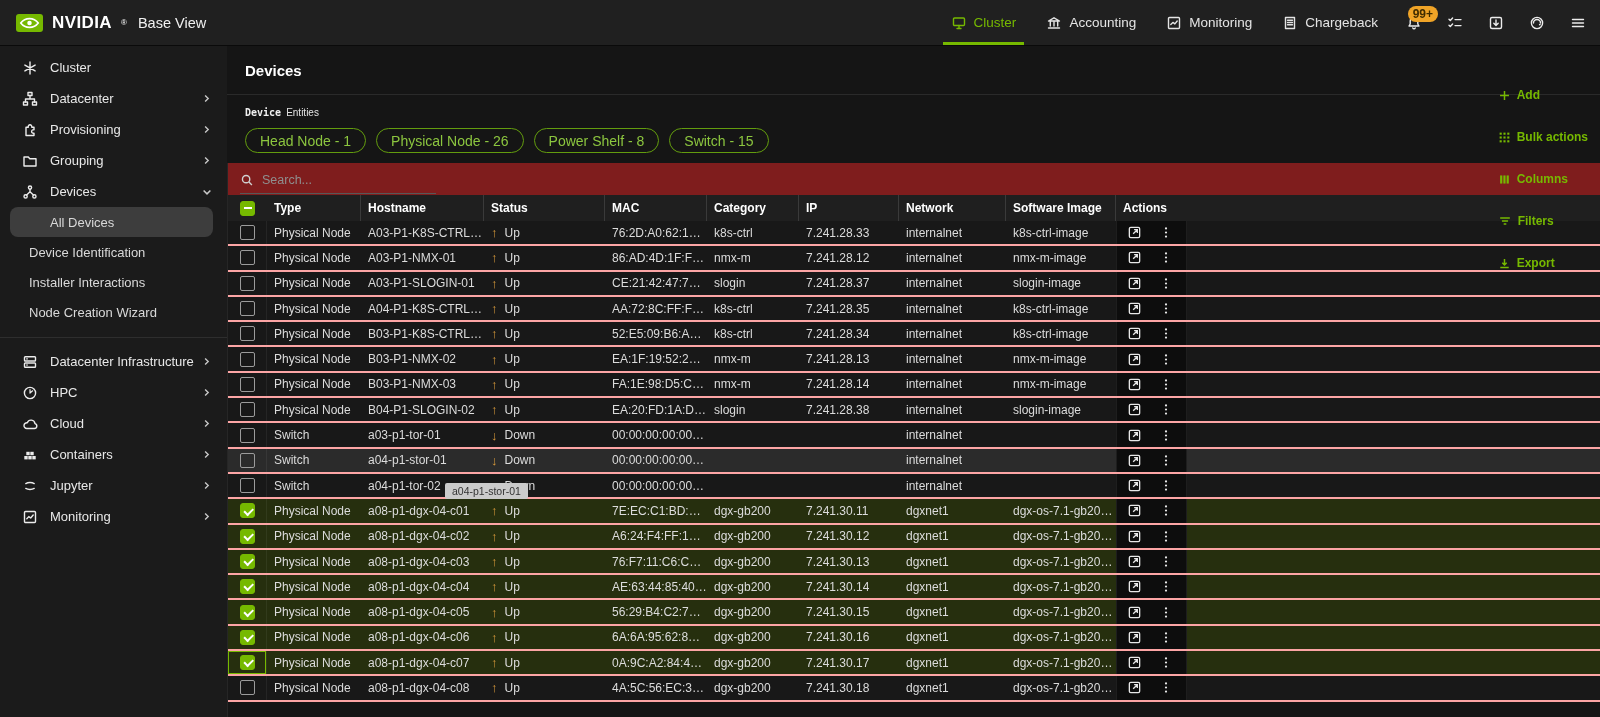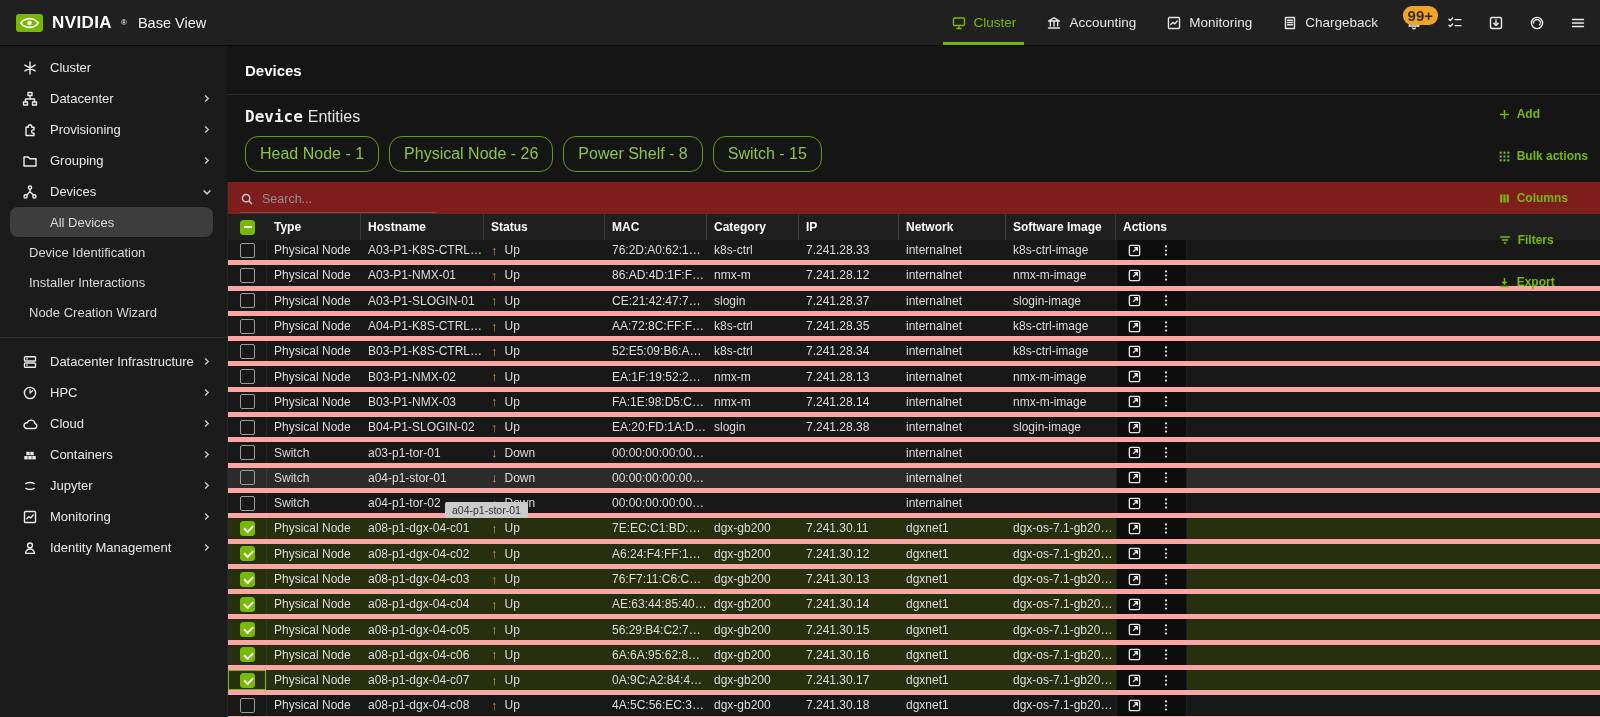--- a/index.html
+++ b/index.html
@@ -25,21 +25,21 @@
   .nav-item{ display:flex; align-items:center; gap:7px; height:100%; position:relative;
     color:#e4e4e4; font-size:13.5px; cursor:pointer; }
   .nav-item .icon{ color:#e4e4e4; }
   .nav-item.active{ color:var(--green); }
   .nav-item.active .icon{ color:var(--green); }
   .nav-item.active::after{ content:""; position:absolute; left:-8px; right:-8px; bottom:0;
     height:3px; background:var(--green); }
   .nav-iconbtns{ display:flex; align-items:center; gap:25px; }
   .iconbtn{ position:relative; color:#ececec; cursor:pointer; display:flex; align-items:center; }
   .badge{ position:absolute; top:-9px; right:-16px; background:#f0a427; color:#402c00;
-    font-size:15px; font-weight:bold; padding:2px 5px; border-radius:9px; line-height:1; }
+    font-size:12px; font-weight:bold; padding:2px 5px; border-radius:9px; line-height:1; }
 
   .body{ flex:1; display:flex; min-height:0; }
 
   
   .sidebar{ width:227px; flex:0 0 227px; background:var(--side); padding-top:6px; overflow:hidden; }
   .side-item{ height:31px; display:flex; align-items:center; padding:0 14px 0 22px;
     color:#e8e8e8; font-size:13px; cursor:pointer; }
   .side-item .icon{ width:16px; color:#ececec; flex:0 0 16px; }
   .side-item .lbl{ margin-left:12px; flex:1; line-height:1.2; padding-right:6px; }
   .side-item .chev{ color:#c9c9c9; flex:0 0 12px; display:flex; }
@@ -48,26 +48,26 @@
   .side-sub.selected{ background:#3d3d3d; border-radius:8px; margin:0 14px 0 10px; padding-left:40px; }
   .side-divider{ height:1px; background:#2e2e2e; margin:10px 0 8px 0; }
   .grp2 .side-item{ min-height:31px; height:auto; padding-top:5px; padding-bottom:5px;justify-content:center; }
 
   
   .main{ flex:1; background:var(--bg); display:flex; flex-direction:column; min-width:0; }
   .title-bar{ height:49px; flex:0 0 49px; display:flex; align-items:center; padding:0 18px;
     border-bottom:1px solid #2a2a2a; }
   .page-title{ font-size:15px; font-weight:bold; color:#fff; }
   .entities{ padding:12px 18px 0 18px; }
-  .entities-label{ font-size:16px; color:#f0f0f0; }
+  .entities-label{ font-size:10px; color:#f0f0f0; }
   .entities-label b{ font-family:"DejaVu Sans Mono","Liberation Mono",monospace; font-weight:bold; }
   .entities-label span{ margin-left:5px; font-weight:400; color:#e4e4e4; }
   .chips{ display:flex; gap:10px; margin:10px 0 10px 0; }
-  .chip{ height:36px; display:inline-flex; align-items:center; padding:0 14px;
-    border:1px solid #639c0e; border-radius:13px; color:#8cc63f; font-size:16px; cursor:pointer; }
+  .chip{ height:25px; display:inline-flex; align-items:center; padding:0 14px;
+    border:1px solid #639c0e; border-radius:13px; color:#8cc63f; font-size:14px; cursor:pointer; }
 
   
   .table-wrap{ position:relative; flex:1; min-height:0; border-left:1px solid #262626; }
   .search-row{ height:32px; background:#7f1d1d; display:flex; align-items:center; padding:0 12px; }
   .search-box{ width:196px; height:27px; display:flex; align-items:center; gap:8px;
     border-bottom:1px solid #585858; margin-top:3px; }
   .search-box .icon{ color:#d0d0d0; }
   .search-box input{ background:transparent; border:none; outline:none; color:#e6e6e6;
     font-size:12.5px; width:150px; font-family:inherit; }
   .search-box input::placeholder{ color:#8f8f8f; }
@@ -75,21 +75,21 @@
   .tb-btn{ display:flex; align-items:center; gap:6px; color:var(--green); font-size:12px;
     font-weight:bold; background:none; border:none; cursor:pointer; font-family:inherit; }
   .tb-btn .icon{ color:var(--green); display:flex; }
 
   .grid{ display:grid; grid-template-columns:39px 94px 123px 121px 102px 92px 100px 107px 110px 71px 1fr; }
   .thead{ height:26px; background:var(--hdr); font-weight:bold; font-size:12px; color:#fff; }
   .thead .th{ display:flex; align-items:center; padding-left:7px; border-right:1px solid #3a3a3a;
     white-space:nowrap; overflow:hidden; }
   .thead .th.no-bd{ border-right:none; }
   .thead .cell-cb{ justify-content:flex-start; padding-left:12px; }
-  .trow{ height:25.3px; background:var(--row); border-bottom:5px solid #fca5a5; font-size:12px; cursor:pointer; }
+  .trow{ height:25.3px; background:var(--row); border-bottom:2px solid #fca5a5; font-size:12px; cursor:pointer; }
   .trow.selected{ background:var(--rowsel); }
   .trow.hover{ background:var(--rowhover); }
   .td{ display:flex; align-items:center; padding-left:7px; white-space:nowrap; overflow:hidden;
     text-overflow:ellipsis; color:#dcdcdc; min-width:0; }
   .td .inner{ overflow:hidden; text-overflow:ellipsis; white-space:nowrap; }
   .cell-cb{ padding-left:12px; border-right:1px solid rgba(255,255,255,.06); }
   .trow.focused .cell-cb{ box-shadow:inset 0 0 0 1px var(--green); }
   .cell-actions{ background:#0d0d0d; padding-left:10px; gap:17px;
     border-left:1px solid rgba(255,255,255,.07); border-right:1px solid rgba(255,255,255,.07); }
   .act-btn{ background:none; border:none; color:#e8e8e8; cursor:pointer; display:flex; padding:0; }
@@ -371,34 +371,20 @@
             </span>
           </div>
           <div class="side-item">
             <span class="icon">
               <svg width="16" height="16" viewBox="0 0 16 16" fill="none" stroke="currentColor" stroke-width="1.4" stroke-linecap="round" stroke-linejoin="round">
                 <rect x="2.5" y="2.5" width="11" height="11" rx="1"></rect>
                 <path d="M4.8 9.8l2-2.2 1.9 1.4 2.5-3"></path>
               </svg>
             </span>
             <span class="lbl">Monitoring</span>
-            <span class="icon chev">
-              <svg width="11" height="11" viewBox="0 0 16 16" fill="none" stroke="currentColor" stroke-width="2">
-                <path d="M6 3.5L10.5 8L6 12.5"></path>
-              </svg>
-            </span>
-          </div>
-          <div class="side-item">
-            <span class="icon">
-              <svg width="16" height="16" viewBox="0 0 16 16" fill="none" stroke="currentColor" stroke-width="1.4" stroke-linecap="round" stroke-linejoin="round">
-                <circle cx="8" cy="5.4" r="2.4"></circle>
-                <path d="M3.6 13.4a4.4 4.4 0 0 1 8.8 0z"></path>
-              </svg>
-            </span>
-            <span class="lbl">Identity Management</span>
             <span class="icon chev">
               <svg width="11" height="11" viewBox="0 0 16 16" fill="none" stroke="currentColor" stroke-width="2">
                 <path d="M6 3.5L10.5 8L6 12.5"></path>
               </svg>
             </span>
           </div>
         </div>
       </aside>
 
     <main class="main">

